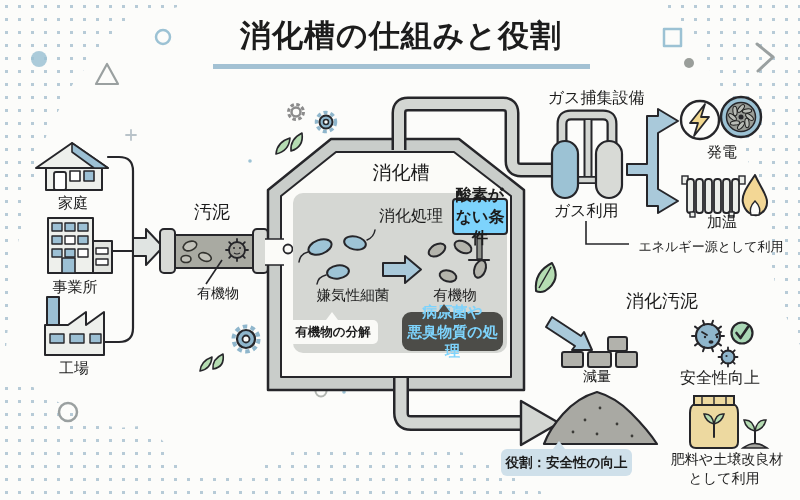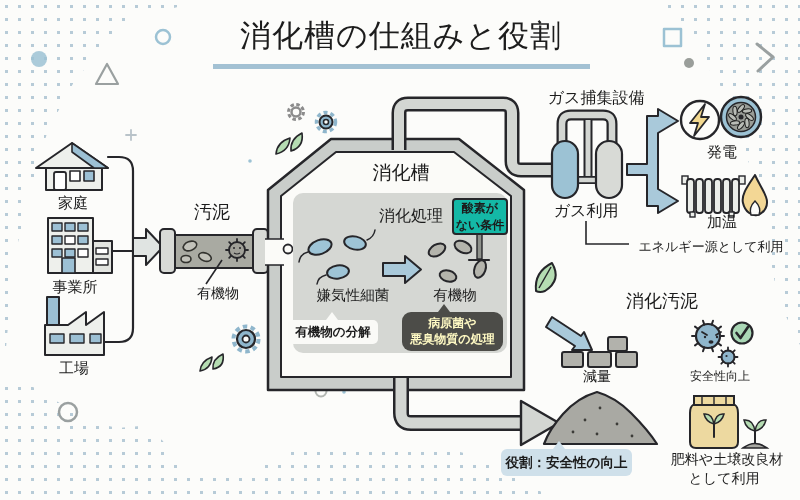--- a/index.html
+++ b/index.html
@@ -14,23 +14,23 @@
     clip-path:polygon(5px 0,150px 0,150px 345px,128px 300px,110px 200px,80px 100px,57px 66px,42px 33px)}
   #dots-b{left:0;top:382px;width:600px;height:118px;
     clip-path:polygon(0 0,28px 2px,58px 20px,90px 40px,118px 46px,140px 44px,162px 58px,185px 88px,215px 90px,255px 88px,285px 72px,320px 60px,420px 60px,468px 72px,510px 92px,545px 112px,560px 118px,0 118px)}
   svg.art{position:absolute;left:0;top:0;z-index:1}
   .lbl{position:absolute;z-index:3;transform:translateX(-50%);font-weight:400;white-space:nowrap;line-height:1}
   .underline{position:absolute;z-index:2;background:#a3c1d3}
   .bub{position:absolute;z-index:2;display:flex;flex-direction:column;align-items:center;justify-content:center;
        font-weight:700;box-sizing:border-box;text-align:center}
   .point::before{content:"";position:absolute;top:-8px;left:var(--px);
        border-left:6px solid transparent;border-right:6px solid transparent;border-bottom:8px solid var(--bc)}
-  .sign{border:2px solid #26262a;background:#14b8a6;border-radius:4px;font-size:12px;line-height:1.35}
+  .sign{border:2px solid #26262a;background:#7dd3fc;border-radius:4px;font-size:16px;line-height:1.35}
   .bub-white{background:#fafaf7;border-radius:5px;font-size:12.5px;--bc:#fafaf7}
-  .bub-dark{background:#4c4c48;border-radius:9px;color:#fef9c3;font-size:12px;line-height:1.3;--bc:#4c4c48}
+  .bub-dark{background:#4c4c48;border-radius:9px;color:#7dd3fc;font-size:15px;line-height:1.3;--bc:#4c4c48}
   .bub-role{background:#cfe0ea;border-radius:6px;font-size:13.5px;--bc:#cfe0ea}
 </style>
 </head>
 <body>
 
 <div class="stage">
 
   <div class="dots" id="dots-tl"></div>
   <div class="dots" id="dots-tr"></div>
   <div class="dots" id="dots-b"></div>
@@ -296,21 +296,21 @@
     <g stroke="#26262a" stroke-width="1.6" stroke-linejoin="round">
       <path d="M276,154 Q277,142 290,138 Q289,151 276,154 Z" fill="#b5dcb2"></path>
       <path d="M291,151 Q290,139 302,133 Q304,147 291,151 Z" fill="#b5dcb2"></path>
       <path d="M200,371 Q201,361 212,357 Q211,369 200,371 Z" fill="#b5dcb2"></path>
       <path d="M213,369 Q212,359 223,354 Q225,367 213,369 Z" fill="#b5dcb2"></path>
       <path d="M536,291 Q534,272 552,263 Q562,280 545,291 Q540,293 536,291 Z" fill="#b5dcb2" stroke-width="2"></path>
       <path d="M539,288 L551,267" fill="none" stroke-width="1.5"></path>
     </g>
   </svg>
 
-  <div class="lbl" style="left:401px;top:20px;font-size:31px;font-weight:400;letter-spacing:1px">消化槽の仕組みと役割</div>
+  <div class="lbl" style="left:401px;top:20px;font-size:31px;font-weight:700;letter-spacing:1px">消化槽の仕組みと役割</div>
   <div class="underline" style="left:213px;top:64px;width:377px;height:5px"></div>
 
   <div class="lbl" style="left:73px;top:195px;font-size:15px">家庭</div>
   <div class="lbl" style="left:75px;top:279px;font-size:15px">事業所</div>
   <div class="lbl" style="left:74px;top:360px;font-size:15px">工場</div>
 
   <div class="lbl" style="left:212px;top:203px;font-size:18px">汚泥</div>
   <div class="lbl" style="left:218px;top:286px;font-size:14px">有機物</div>
 
   <div class="lbl" style="left:401px;top:163px;font-size:19px">消化槽</div>
@@ -332,21 +332,21 @@
   </div>
 
   <div class="lbl" style="left:596px;top:90px;font-size:16px">ガス捕集設備</div>
   <div class="lbl" style="left:586px;top:203px;font-size:16px">ガス利用</div>
   <div class="lbl" style="left:722px;top:144px;font-size:15px">発電</div>
   <div class="lbl" style="left:722px;top:214px;font-size:15px">加温</div>
   <div class="lbl" style="left:711px;top:240px;font-size:13px">エネルギー源として利用</div>
 
   <div class="lbl" style="left:662px;top:292px;font-size:18px">消化汚泥</div>
   <div class="lbl" style="left:597px;top:369px;font-size:14px">減量</div>
-  <div class="lbl" style="left:720px;top:370px;font-size:12px">安全性向上</div>
+  <div class="lbl" style="left:720px;top:370px;font-size:16px">安全性向上</div>
   <div class="lbl" style="left:727px;top:452px;font-size:14px">肥料や土壌改良材</div>
   <div class="lbl" style="left:724px;top:471px;font-size:14px">として利用</div>
 
   <div class="bub bub-role point" style="left:501px;top:449px;width:131px;height:27px;--px:52px">
     <span>役割：安全性の向上</span>
   </div>
 
 </div>
 
 </body></html>

